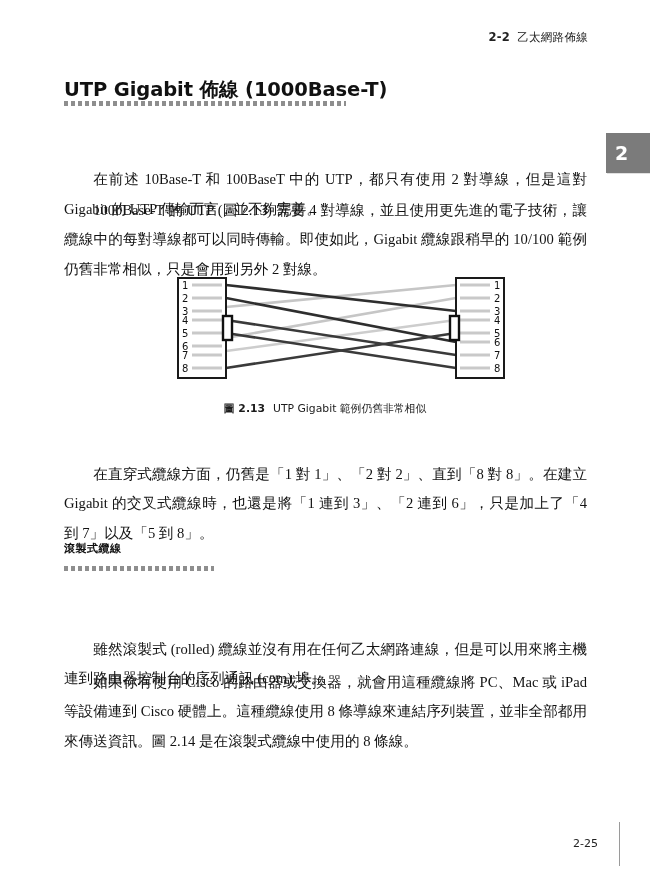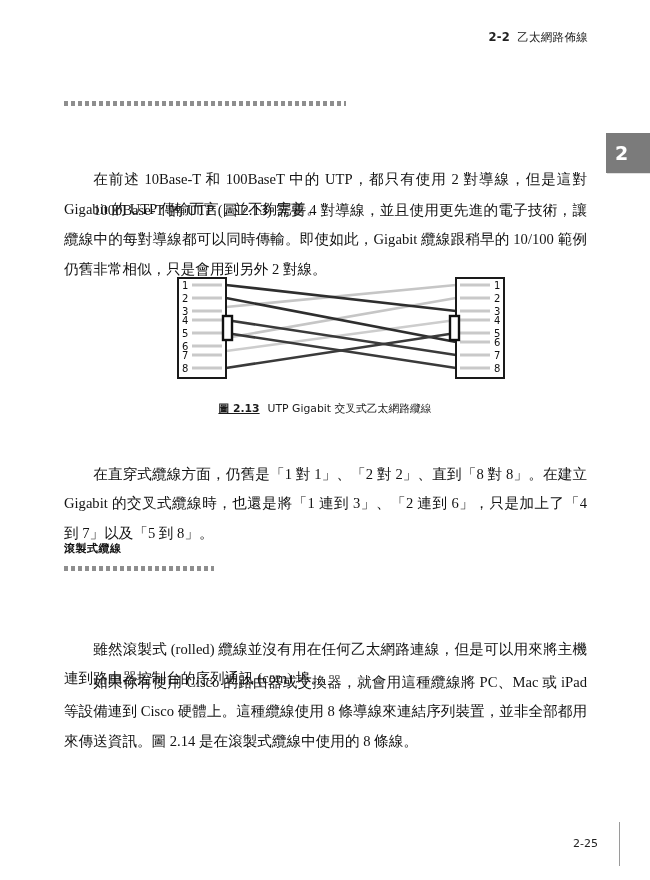--- a/index.html
+++ b/index.html
@@ -130,21 +130,21 @@
     position: absolute;
     top: 126px;
     left: 0;
     width: 650px;
     text-align: center;
     font-family: "DejaVu Sans", "Liberation Sans", sans-serif;
     font-size: 10.8px;
     color: #1b1b1b;
     white-space: nowrap;
   }
-  .fig-cap .cap-lbl { font-weight: 700; text-decoration: underline; }
+  .fig-cap .cap-lbl { font-weight: 700; }
   .fig-cap .cap-gap { display: inline-block; width: 8px; }
 
   
   .folio {
     position: absolute;
     bottom: 30px;
     right: 52px;
     font-family: "DejaVu Sans", "Liberation Sans", sans-serif;
     font-size: 11px;
     color: #222;
@@ -164,20 +164,21 @@
 <div class="page">
 
   <div class="runhead">
     <span class="rh-num">2-2</span><span class="rh-gap"></span><span>乙太網路佈線</span>
   </div>
 
   <div class="chap-tab">
     <span>2</span>
   </div>
 
+  <div class="h1 h1-main">UTP Gigabit 佈線 (1000Base-T)</div>
   <div class="dotrule dotrule-1"></div>
 
   <p class="para p1">在前述 10Base-T 和 100BaseT 中的 UTP，都只有使用 2 對導線，但是這對 Gigabit 的 UTP 傳輸而言，並不夠完善。</p>
   <p class="para p2">1000Base-T 的 UTP (圖 2.13) 需要 4 對導線，並且使用更先進的電子技術，讓纜線中的每對導線都可以同時傳輸。即使如此，Gigabit 纜線跟稍早的 10/100 範例仍舊非常相似，只是會用到另外 2 對線。</p>
 
   <div class="figure">
     <div class="fig-art">
       <svg viewBox="0 0 330 118" width="330" height="118">
         <defs></defs>
 
@@ -240,21 +241,21 @@
             <text x="318" y="70">6</text>
             <text x="318" y="83">7</text>
             <text x="318" y="96">8</text>
           </g>
           <rect x="274" y="40" width="9" height="24" fill="#ffffff" stroke="#111111" stroke-width="2.4"></rect>
         </g>
       </svg>
     </div>
 
     <div class="fig-cap">
-      <span class="cap-lbl">圖 2.13</span><span class="cap-gap"></span><span>UTP Gigabit 交叉式乙太網路纜線</span>
+      <span class="cap-lbl">圖 2.13</span><span class="cap-gap"></span><span>UTP Gigabit 範例仍舊非常相似</span>
     </div>
   </div>
 
   <p class="para p3">在直穿式纜線方面，仍舊是「1 對 1」、「2 對 2」、直到「8 對 8」。在建立 Gigabit 的交叉式纜線時，也還是將「1 連到 3」、「2 連到 6」，只是加上了「4 到 7」以及「5 到 8」。</p>
 
   <div class="h1 h2-main">滾製式纜線</div>
   <div class="dotrule dotrule-2"></div>
 
   <p class="para p4">雖然滾製式 (rolled) 纜線並沒有用在任何乙太網路連線，但是可以用來將主機連到路由器控制台的序列通訊 (com) 埠。</p>
   <p class="para p5">如果你有使用 Cisco 的路由器或交換器，就會用這種纜線將 PC、Mac 或 iPad 等設備連到 Cisco 硬體上。這種纜線使用 8 條導線來連結序列裝置，並非全部都用來傳送資訊。圖 2.14 是在滾製式纜線中使用的 8 條線。</p>

